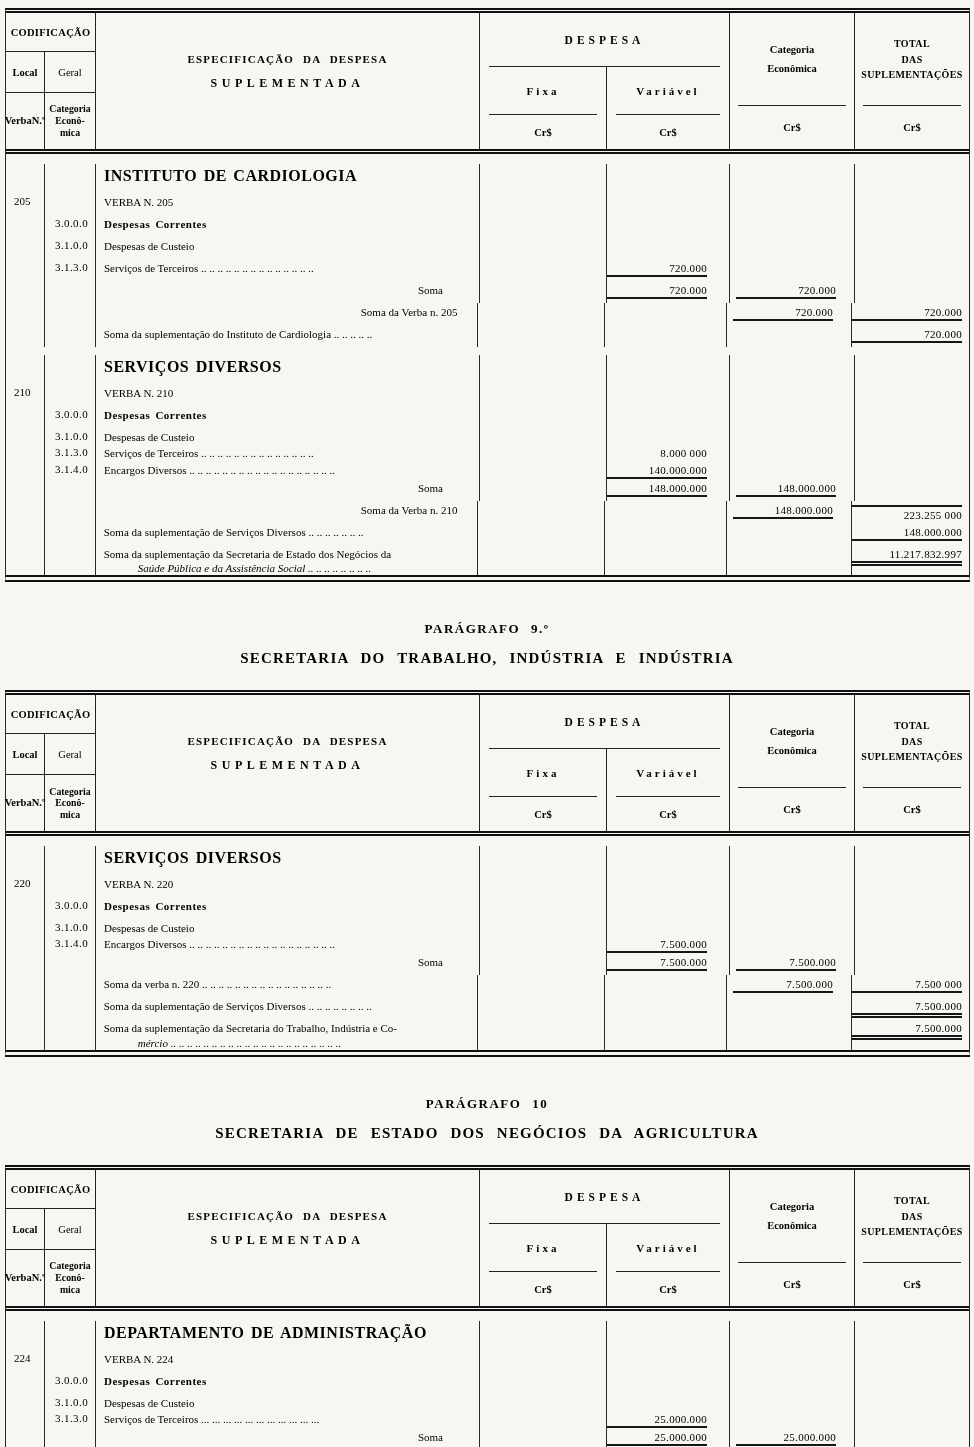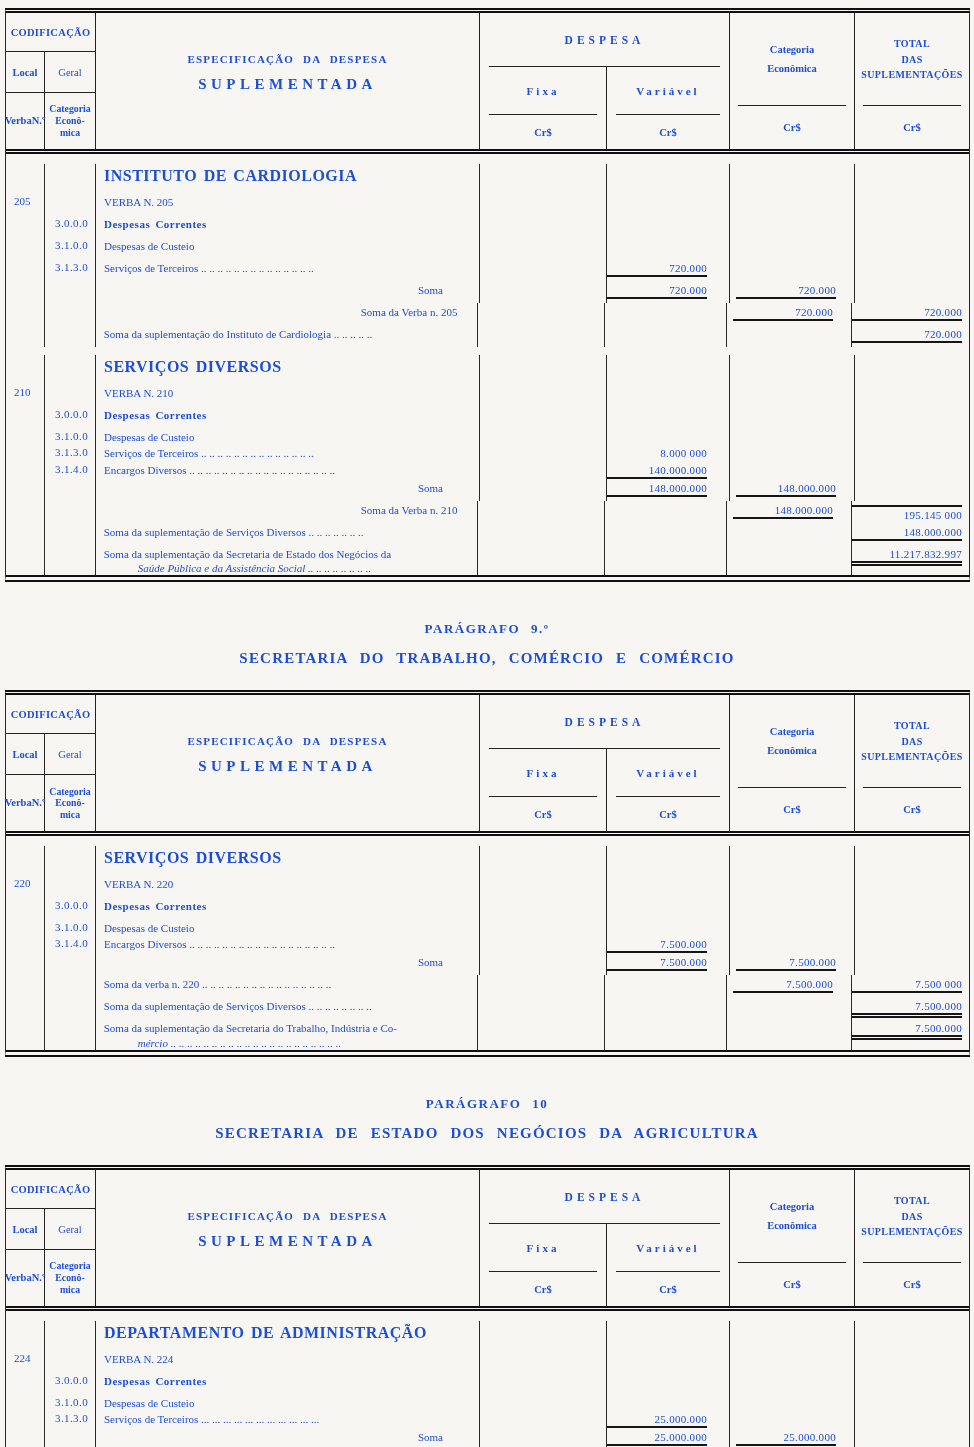--- a/index.html
+++ b/index.html
@@ -1,38 +1,38 @@
 <!DOCTYPE html>
 <html><head>
 <meta charset="utf-8">
 <style>
   html,body{margin:0;padding:0;background:#f6f5f1;}
   .page{position:relative;width:974px;height:1447px;overflow:hidden;background:#f7f6f2;
-        font-family:"Liberation Serif","DejaVu Serif",serif;color:#1d4ed8;padding-top:8px;box-sizing:border-box;}
+        font-family:"Liberation Serif","DejaVu Serif",serif;color:#000000;padding-top:8px;box-sizing:border-box;}
   .btable{margin:0 4px 0 5px;border-left:1px solid #2a2a2a;border-right:1px solid #2a2a2a;
           border-top:5px double #111;background:transparent;}
   .btable.closed{border-bottom:7px double #111;}
   
   .thead{display:flex;height:141px;border-bottom:5px double #111;box-sizing:border-box;}
   .thead *{box-sizing:border-box;}
   .th-left{width:90px;border-right:1px solid #222;display:flex;flex-direction:column;}
   .th-codif{height:39px;border-bottom:1.5px solid #222;display:flex;align-items:center;justify-content:center;
             font-weight:bold;font-size:10.5px;letter-spacing:.3px;}
   .th-lg{height:41px;border-bottom:1.5px solid #222;display:flex;}
   .th-local{width:39px;border-right:1px solid #222;display:flex;align-items:center;justify-content:center;
             font-weight:bold;font-size:10.5px;}
   .th-geral{flex:1;display:flex;align-items:center;justify-content:center;font-weight:normal;font-size:10.5px;}
   .th-vc{flex:1;display:flex;}
   .th-verba{width:39px;border-right:1px solid #222;display:flex;flex-direction:row;align-items:center;
             justify-content:center;font-weight:bold;font-size:10.5px;line-height:1.3;}
   .th-cat{flex:1;display:flex;flex-direction:column;align-items:center;justify-content:center;
           font-weight:bold;font-size:9.8px;line-height:1.2;}
   .th-espec{width:384px;border-right:1px solid #222;text-align:center;padding-top:40px;}
   .espec1{font-weight:bold;font-size:11px;letter-spacing:1.2px;word-spacing:5px;}
-  .espec2{font-weight:bold;font-size:15px;letter-spacing:4.5px;margin-top:11px;}
+  .espec2{font-weight:bold;font-size:12px;letter-spacing:4.5px;margin-top:11px;}
   .th-desp{width:250px;border-right:1px solid #222;display:flex;flex-direction:column;}
   .th-despesa{height:54px;position:relative;display:flex;align-items:center;justify-content:center;
               font-weight:bold;font-size:11.5px;letter-spacing:4px;}
   .th-despesa::after{content:"";position:absolute;left:9px;right:9px;bottom:0;border-bottom:1.5px solid #222;}
   .th-fv{height:48px;display:flex;}
   .th-fixa{width:127px;border-right:1px solid #222;position:relative;display:flex;align-items:center;
            justify-content:center;font-weight:bold;font-size:11px;letter-spacing:3px;}
   .th-var{flex:1;position:relative;display:flex;align-items:center;justify-content:center;
           font-weight:bold;font-size:11px;letter-spacing:3px;}
   .th-fixa::after,.th-var::after{content:"";position:absolute;left:9px;right:9px;bottom:0;border-bottom:1.5px solid #222;}
@@ -330,21 +330,21 @@
           <div class="bcell bc2"></div>
           <div class="bcell bc3">
             <div class="desc ar">Soma da Verba n. 210</div>
           </div>
           <div class="bcell bc4"></div>
           <div class="bcell bc5"></div>
           <div class="bcell bc6">
             <div class="amt rb">148.000.000</div>
           </div>
           <div class="bcell bc7">
-            <div class="amt ra">195.145 000</div>
+            <div class="amt ra">223.255 000</div>
           </div>
         </div>
         <div class="brow">
           <div class="bcell bc1"></div>
           <div class="bcell bc2"></div>
           <div class="bcell bc3">
             <div class="desc">Soma da suplementação de Serviços Diversos .. .. .. .. .. .. ..</div>
           </div>
           <div class="bcell bc4"></div>
           <div class="bcell bc5"></div>
@@ -365,21 +365,21 @@
           <div class="bcell bc6"></div>
           <div class="bcell bc7">
             <div class="amt rb rd">11.217.832.997</div>
           </div>
         </div>
       </div>
   </div>
 
   <div class="sect-break">
     <div class="paragrafo">PARÁGRAFO  9.º</div>
-    <div class="secretaria">SECRETARIA  DO  TRABALHO,  COMÉRCIO  E  COMÉRCIO</div>
+    <div class="secretaria">SECRETARIA  DO  TRABALHO,  INDÚSTRIA  E  INDÚSTRIA</div>
   </div>
 
   <div class="btable closed mt-table">
     <div class="thead">
       <div class="th-left">
         <div class="th-codif">CODIFICAÇÃO</div>
         <div class="th-lg">
           <div class="th-local">Local</div>
           <div class="th-geral">Geral</div>
         </div>

